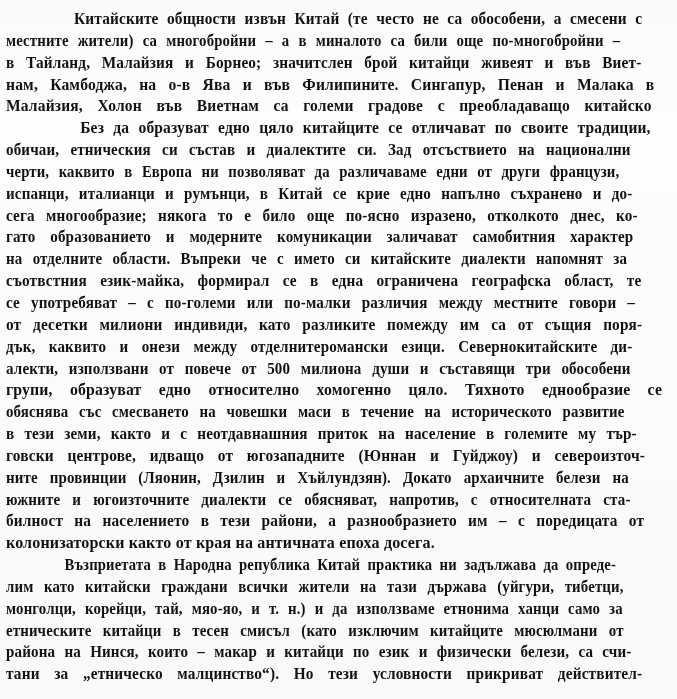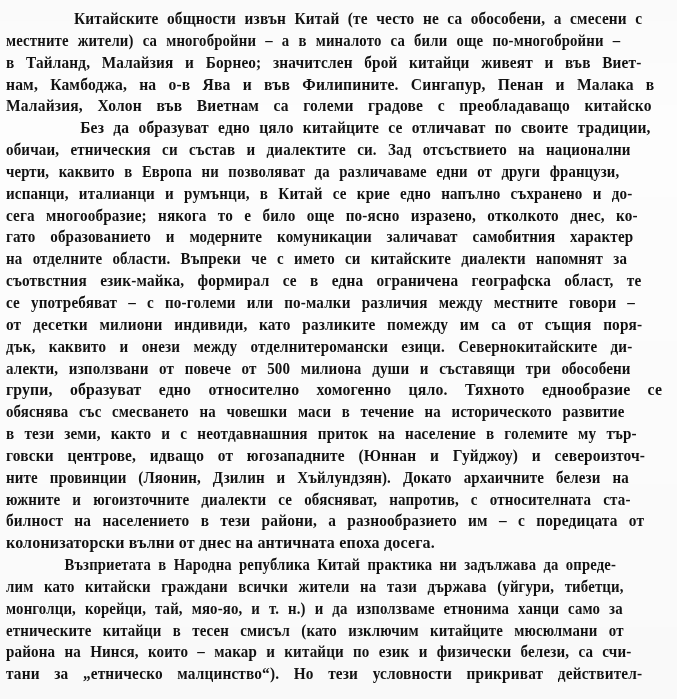--- a/index.html
+++ b/index.html
@@ -104,21 +104,21 @@
       <span class="ln just" style="white-space: pre; display: block; transform-origin: left center; transform: scaleX(0.9568);">от десетки милиони индивиди, като разликите помежду им са от същия поря-</span>
       <span class="ln just" style="white-space: pre; display: block; transform-origin: left center; transform: scaleX(0.9419);">дък, каквито и онези между отделнитеромански езици. Севернокитайските ди-</span>
       <span class="ln just" style="white-space: pre; display: block; transform-origin: left center; transform: scaleX(0.9393);">алекти, използвани от повече от 500 милиона души и съставящи три обособени</span>
       <span class="ln just" style="white-space: pre; display: block; transform-origin: left center; transform: scaleX(0.9866);">групи, образуват едно относително хомогенно цяло. Тяхното еднообразие се</span>
       <span class="ln just" style="white-space: pre; display: block; transform-origin: left center; transform: scaleX(0.9301);">обяснява със смесването на човешки маси в течение на историческото развитие</span>
       <span class="ln just" style="white-space: pre; display: block; transform-origin: left center; transform: scaleX(0.9486);">в тези земи, както и с неотдавнашния приток на население в големите му тър-</span>
       <span class="ln just" style="white-space: pre; display: block; transform-origin: left center; transform: scaleX(0.961);">говски центрове, идващо от югозападните (Юннан и Гуйджоу) и североизточ-</span>
       <span class="ln just" style="white-space: pre; display: block; transform-origin: left center; transform: scaleX(0.9366);">ните провинции (Ляонин, Дзилин и Хъйлундзян). Докато архаичните белези на</span>
       <span class="ln just" style="white-space: pre; display: block; transform-origin: left center; transform: scaleX(0.9393);">южните и югоизточните диалекти се обясняват, напротив, с относителната ста-</span>
       <span class="ln just" style="white-space: pre; display: block; transform-origin: left center; transform: scaleX(0.9596);">билност на населението в тези райони, а разнообразието им – с поредицата от</span>
-      <span class="ln flush" style="white-space: pre; display: block;">колонизаторски вълни от днес на античната епоха досега.</span>
+      <span class="ln flush" style="white-space: pre; display: block;">колонизаторски както от края на античната епоха досега.</span>
     </p>
 
     <p class="para last">
       <span class="ln just" style="white-space: pre; display: block; transform-origin: left center; transform: scaleX(0.9172);">        Възприетата в Народна република Китай практика ни задължава да опреде-</span>
       <span class="ln just" style="white-space: pre; display: block; transform-origin: left center; transform: scaleX(0.9288);">лим като китайски граждани всички жители на тази държава (уйгури, тибетци,</span>
       <span class="ln just" style="white-space: pre; display: block; transform-origin: left center; transform: scaleX(0.9275);">монголци, корейци, тай, мяо-яо, и т. н.) и да използваме етнонима ханци само за</span>
       <span class="ln just" style="white-space: pre; display: block; transform-origin: left center; transform: scaleX(0.9288);">етническите китайци в тесен смисъл (като изключим китайците мюсюлмани от</span>
       <span class="ln just" style="white-space: pre; display: block; transform-origin: left center; transform: scaleX(0.9406);">района на Нинся, които – макар и китайци по език и физически белези, са счи-</span>
       <span class="ln just" style="white-space: pre; display: block; transform-origin: left center; transform: scaleX(0.9568);">тани за „етническо малцинство“). Но тези условности прикриват действител-</span>
 

